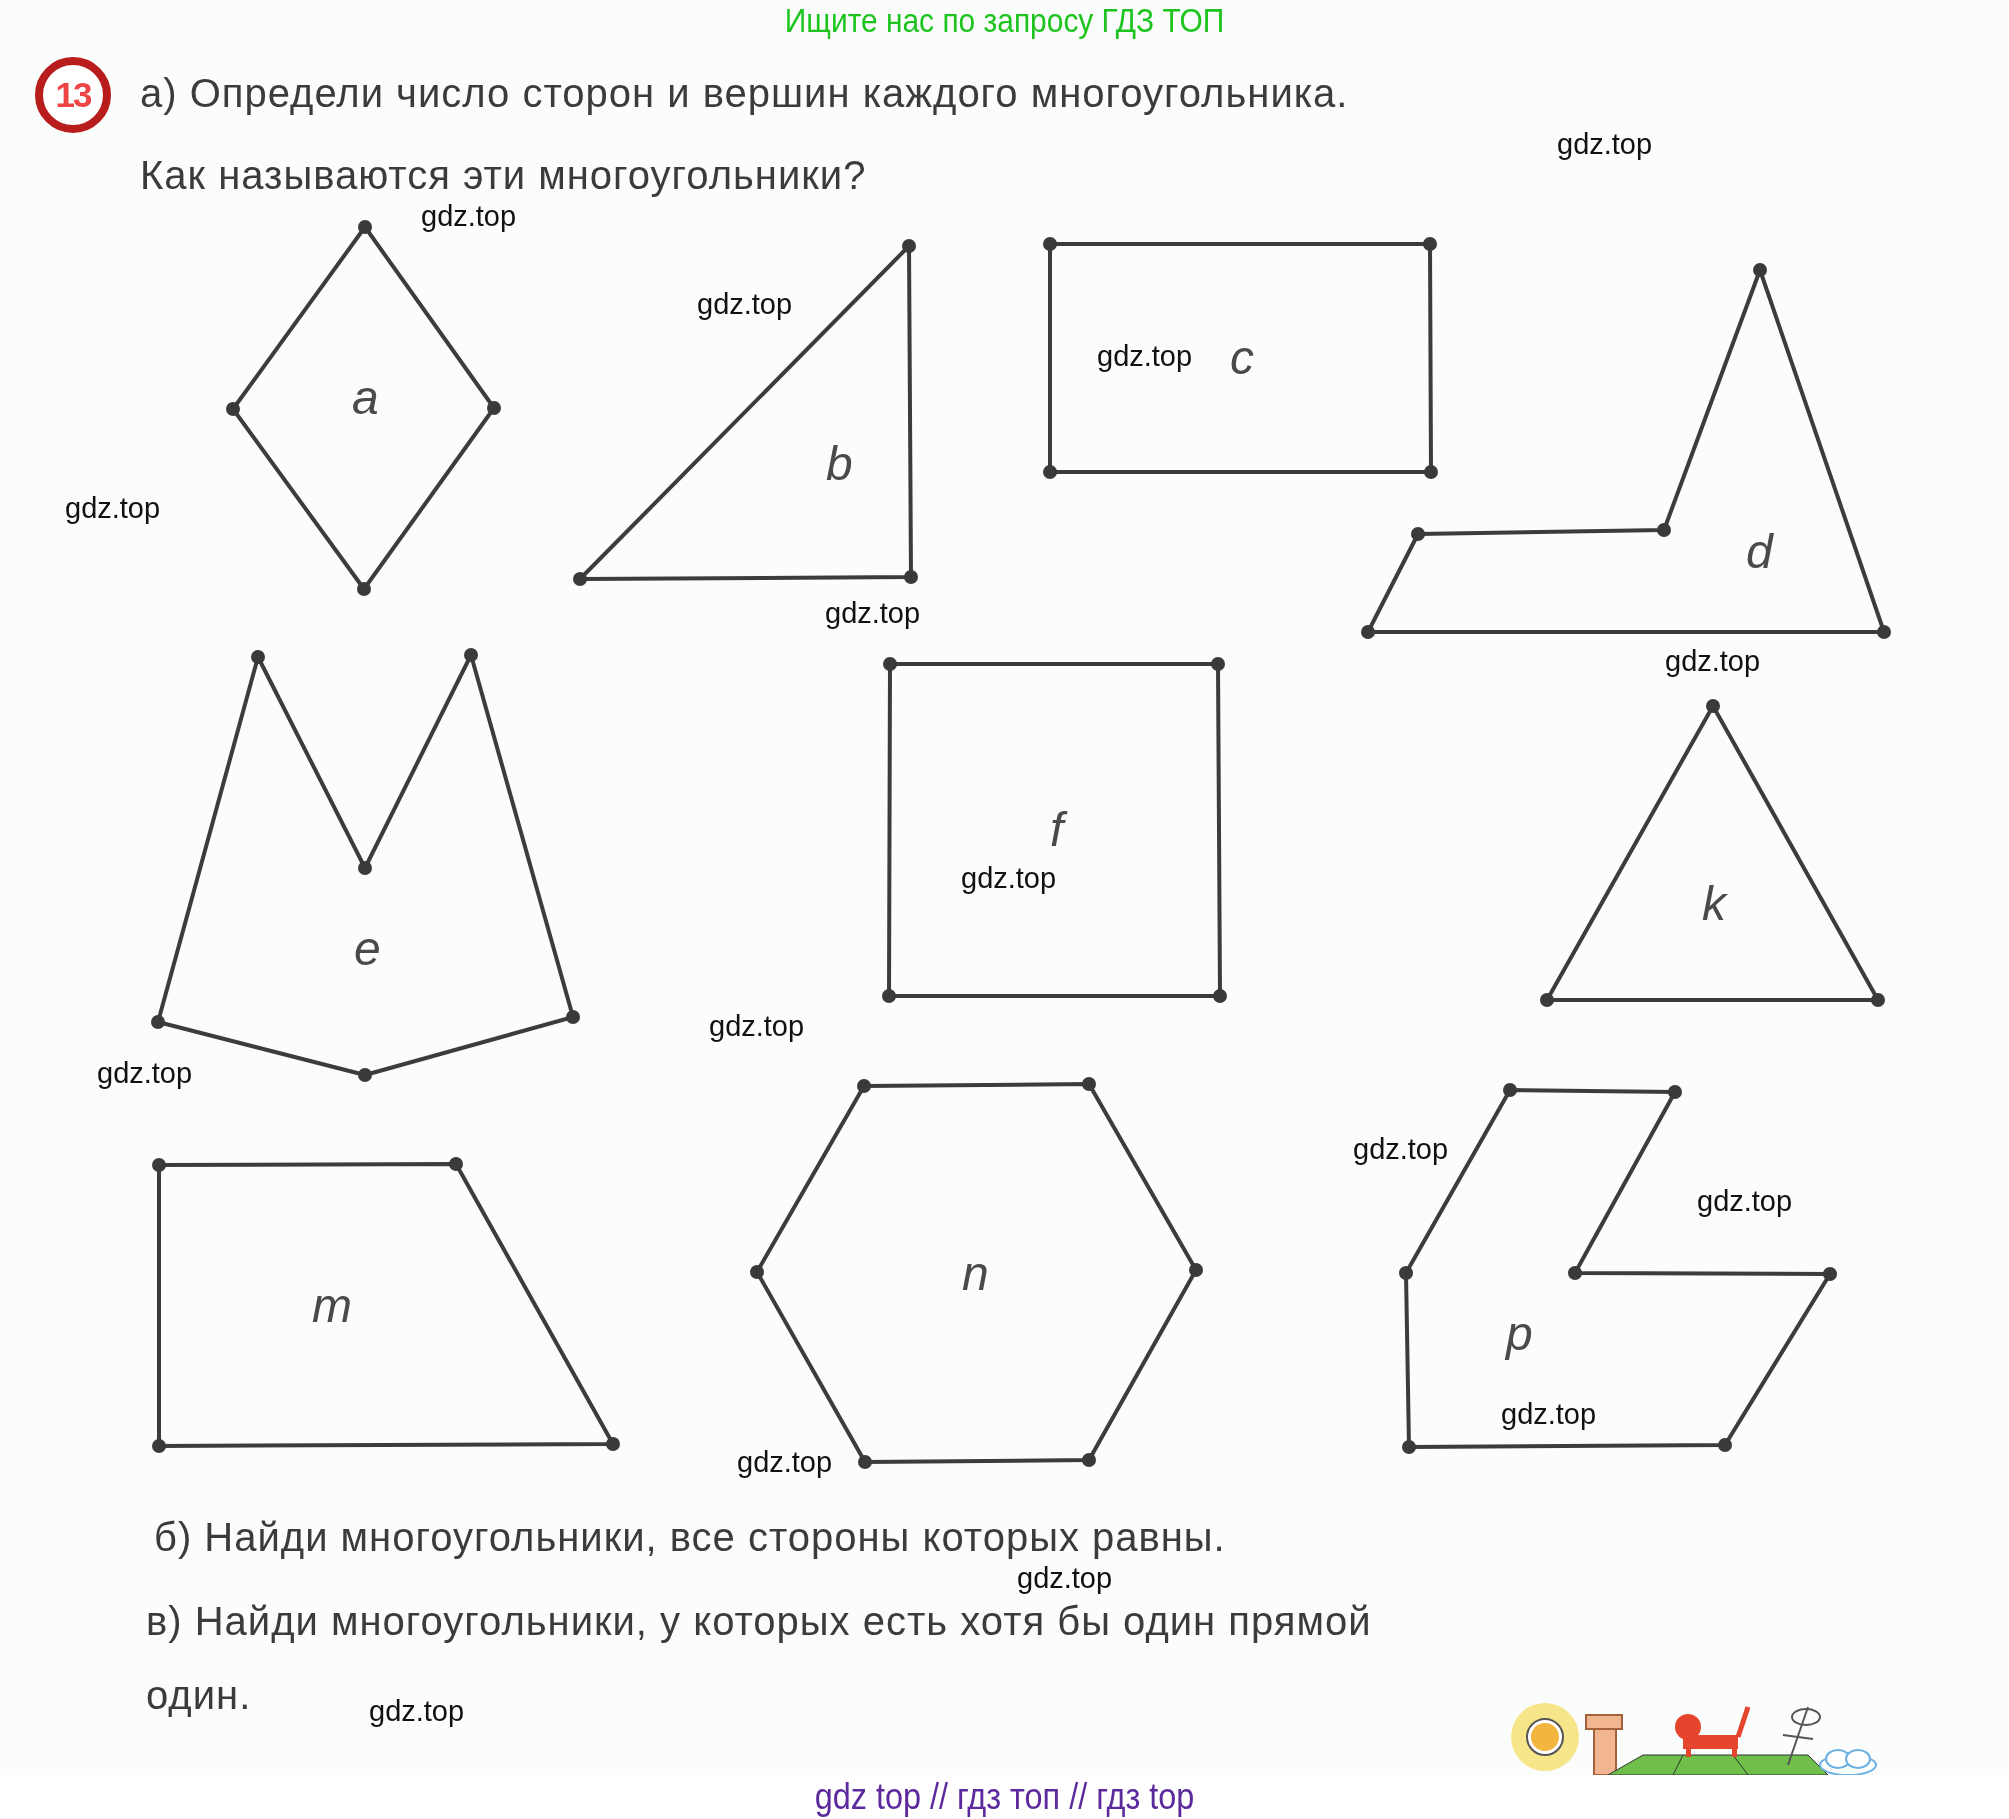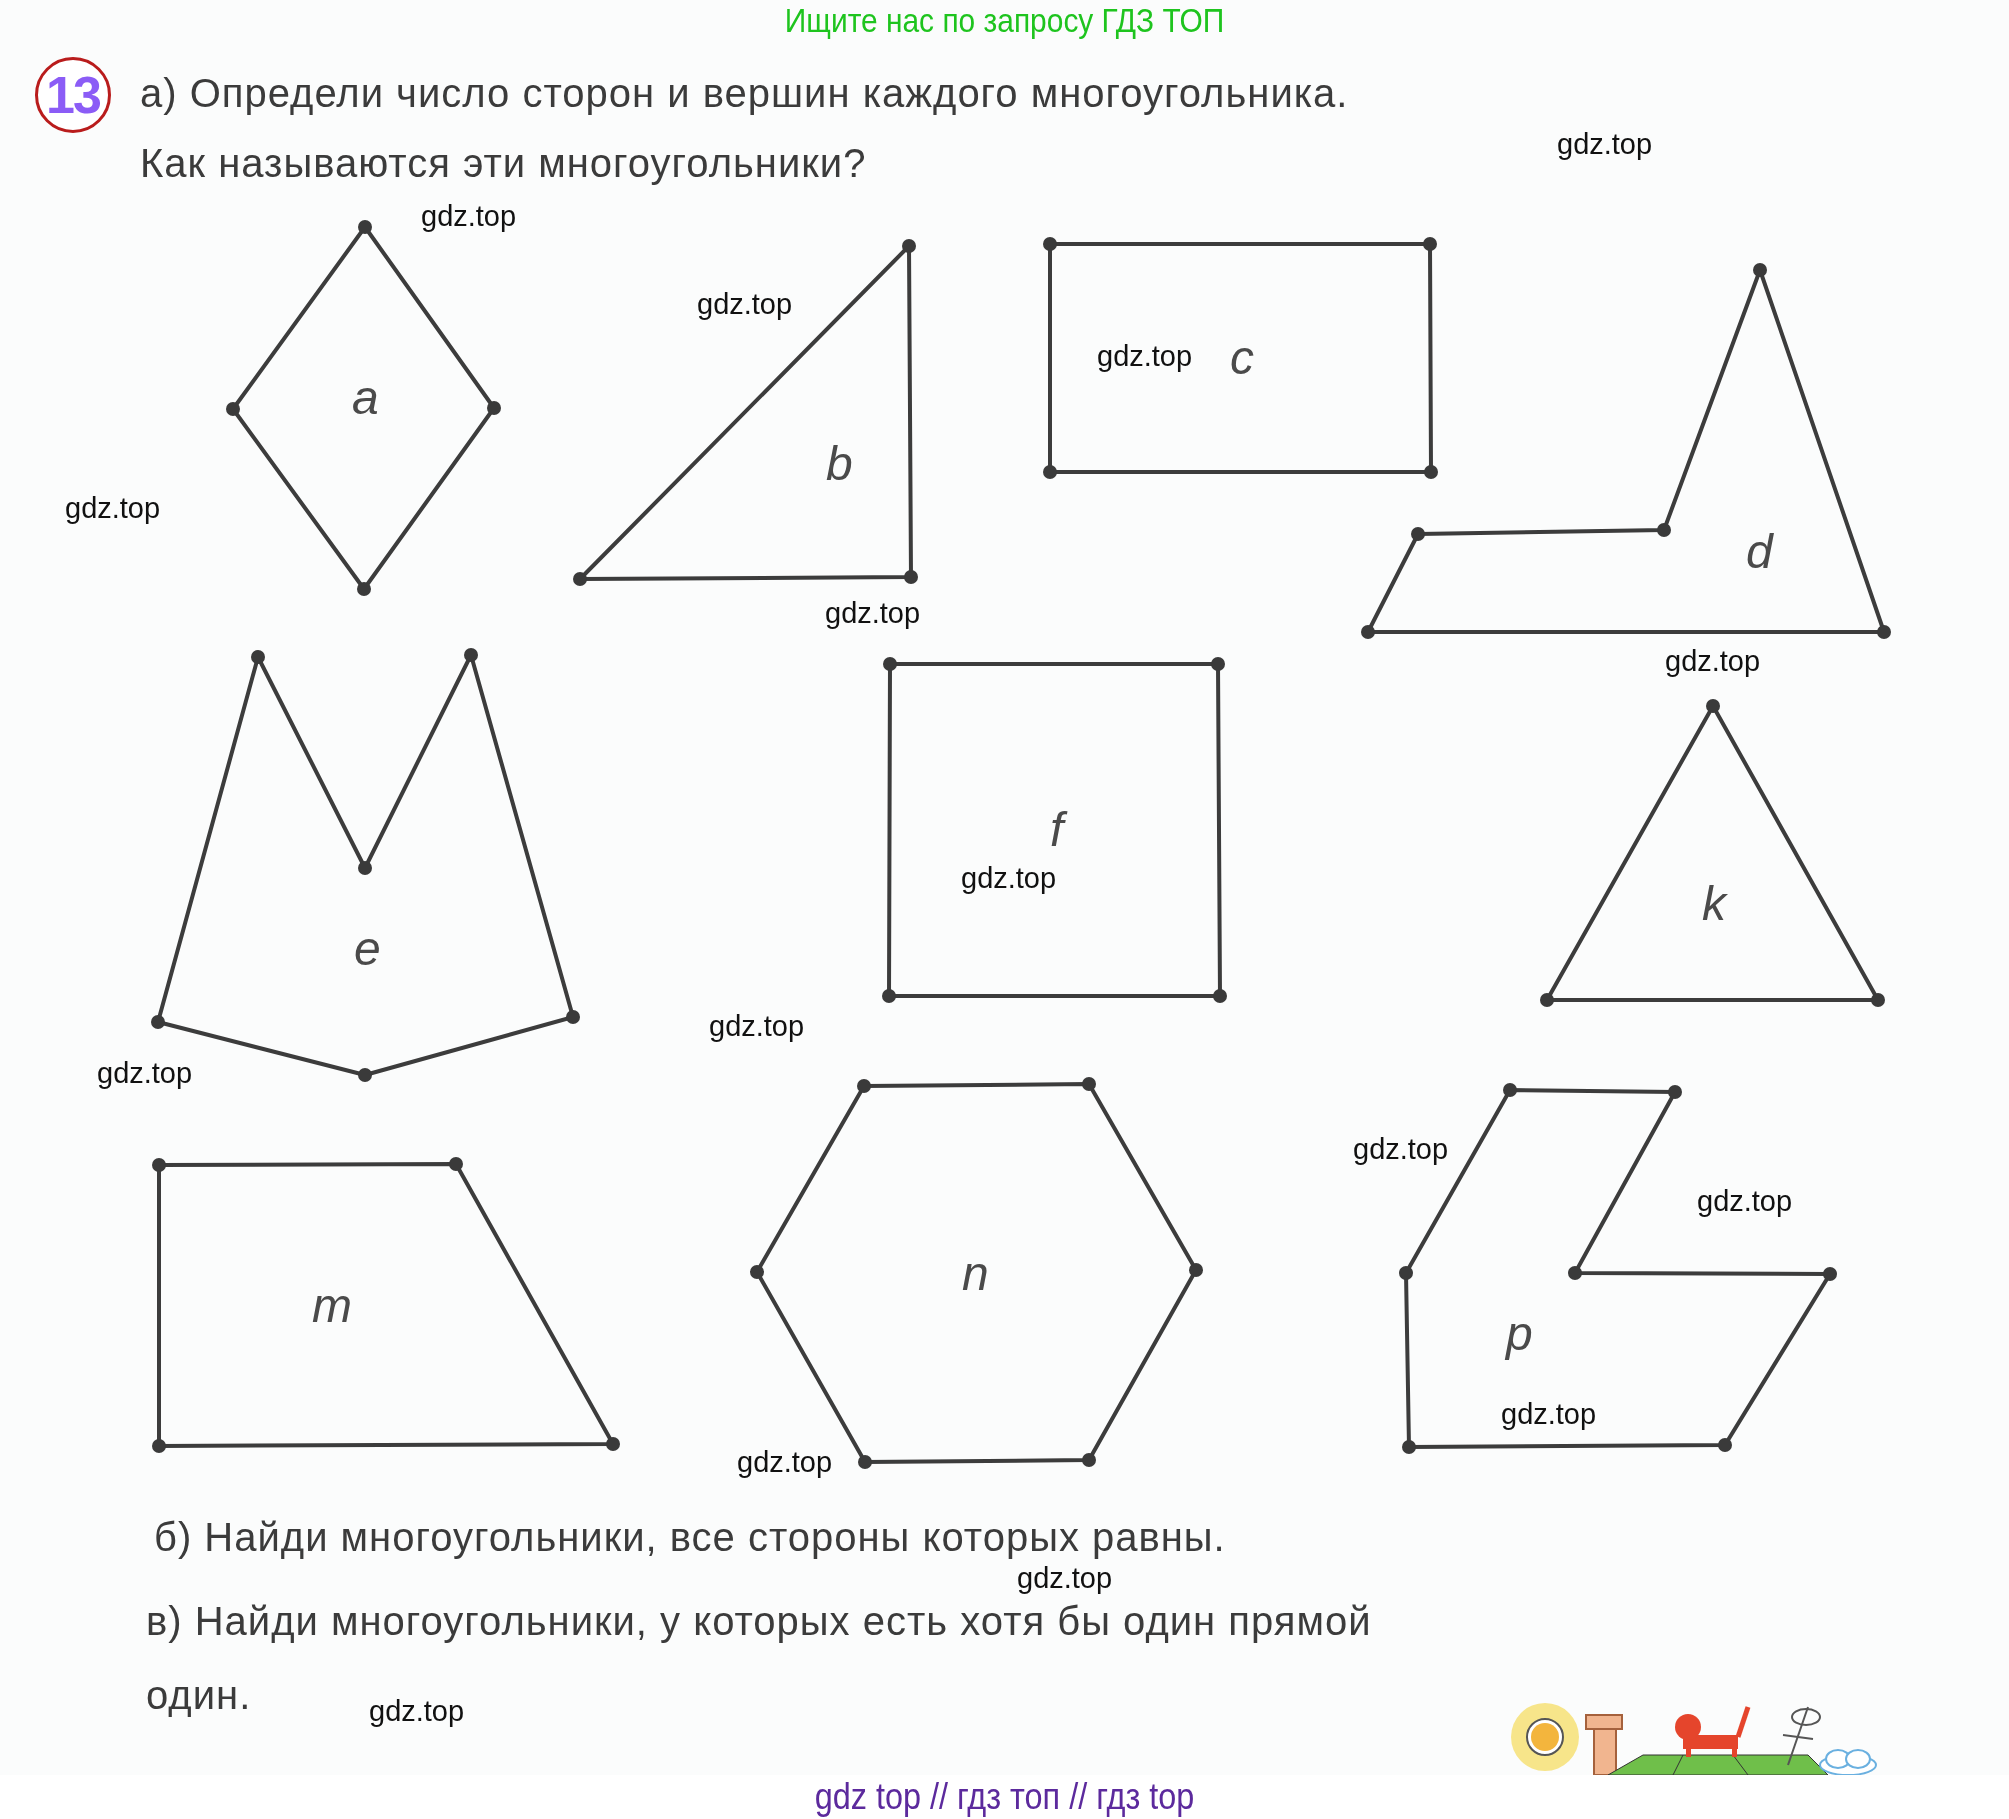--- a/index.html
+++ b/index.html
@@ -13,23 +13,23 @@
       background: #fbfcfc;
     }
     .header-banner {
       position: absolute; left: 0; width: 2009px; top: 0; text-align: center;
       color: #1ec41e; font-size: 34px; line-height: 40px;
       font-family: "Liberation Sans", sans-serif;
       transform: scaleX(0.88); transform-origin: center top;
     }
     .task-number {
       position: absolute; left: 35px; top: 57px; width: 76px; height: 76px;
-      border: 3px solid #b91c1c; border-radius: 50%; box-sizing: border-box;
+      border: 8px solid #b91c1c; border-radius: 50%; box-sizing: border-box;
       display: flex; align-items: center; justify-content: center;
-      font-weight: bold; font-size: 52px; color: #8b5cf6; letter-spacing: -2px;
+      font-weight: bold; font-size: 35px; color: #ef4444; letter-spacing: -2px;
       background: #ffffff;
     }
     .task-text {
       position: absolute; color: #3b3b3b; font-size: 40px; line-height: 70px;
       white-space: nowrap; letter-spacing: 1px;
     }
     .wm {
       position: absolute; color: #111; font-size: 29px; white-space: nowrap;
       font-family: "Liberation Sans", sans-serif;
       text-align: center;
@@ -49,21 +49,21 @@
 </head>
 <body>
 
 <div class="page"></div>
 
 <div class="header-banner">Ищите нас по запросу ГДЗ ТОП</div>
 
 <div class="task-number">13</div>
 
 <div class="task-text" style="left:140px; top:58px;">а) Определи число сторон и вершин каждого многоугольника.</div>
-<div class="task-text" style="left:140px; top:128px;">Как называются эти многоугольники?</div>
+<div class="task-text" style="left:140px; top:140px;">Как называются эти многоугольники?</div>
 
 <svg class="figures" width="2009" height="1775" viewBox="0 0 2009 1775">
   <g fill="none" stroke="#3c3c3c" stroke-width="4" stroke-linejoin="round">
 
     <polygon points="365,227 494,408 364,589 233,409"></polygon>
 
     <polygon points="909,246 911,577 580,579"></polygon>
 
     <polygon points="1050,244 1430,244 1431,472 1050,472"></polygon>
 

